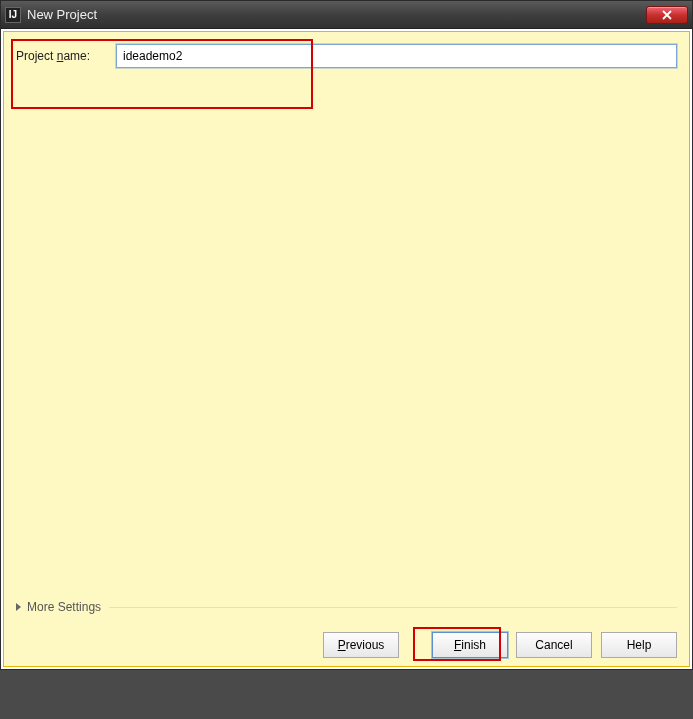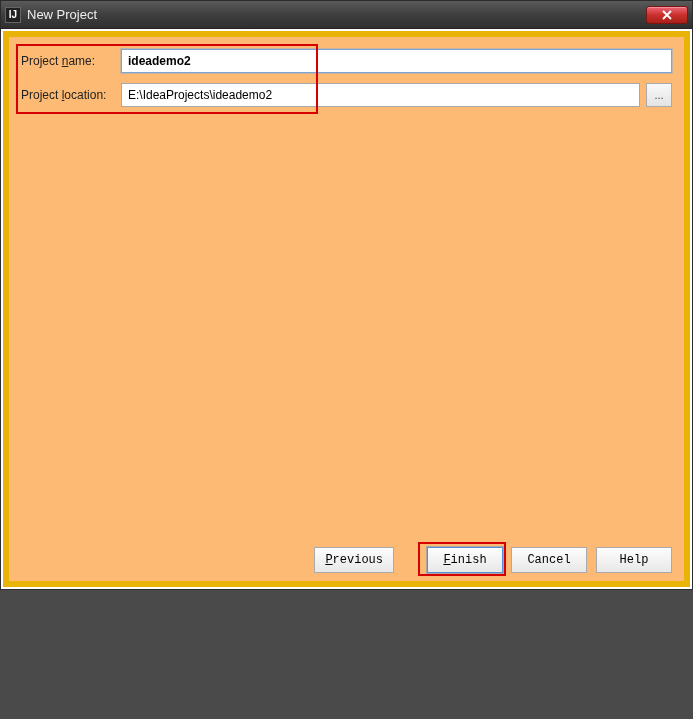--- a/index.html
+++ b/index.html
@@ -10,21 +10,21 @@
     body {
       font-family: "Segoe UI", Tahoma, sans-serif;
       font-size: 12px;
       background: #4a4a4a;
       width: 693px;
       height: 719px;
       overflow: hidden;
     }
     .window {
       width: 693px;
-      height: 590px;
+      height: 670px;
       background: #fff;
       border: 1px solid #2b2b2b;
       display: flex;
       flex-direction: column;
     }
     .titlebar {
       height: 28px;
       background: linear-gradient(to bottom, #5a5a5a 0%, #3f3f3f 50%, #2f2f2f 100%);
       display: flex;
       align-items: center;
@@ -62,22 +62,22 @@
       display: flex;
       align-items: center;
       justify-content: center;
       font-size: 12px;
       font-weight: bold;
       cursor: pointer;
       box-shadow: inset 0 1px 0 rgba(255,255,255,0.3);
     }
     .content {
       flex: 1;
-      background: #fdba74;
-      border: 6px solid #eab308;
+      background: #fef9c3;
+      border: 1px solid #eab308;
       margin: 2px;
       padding: 12px 12px 8px 12px;
       display: flex;
       flex-direction: column;
       position: relative;
     }
     .form-area {
       position: relative;
     }
     .highlight-box {
@@ -108,21 +108,20 @@
       height: 24px;
       border: 1px solid #a8a8a8;
       padding: 2px 6px;
       font-family: inherit;
       font-size: 12px;
       background: #fff;
     }
     .text-input.focused {
       border: 1px solid #7aa7d6;
       box-shadow: 0 0 0 1px rgba(122,167,214,0.4);
-      font-weight: bold;
     }
     .browse-btn {
       width: 26px;
       height: 24px;
       margin-left: 6px;
       border: 1px solid #aaa;
       background: linear-gradient(to bottom, #f8f8f8, #e4e4e4);
       cursor: pointer;
       display: flex;
       align-items: center;
@@ -156,21 +155,20 @@
       height: 1px;
       background: #ddd;
       margin-left: 8px;
     }
     .button-bar {
       display: flex;
       justify-content: flex-end;
       gap: 8px;
       padding-top: 8px;
       position: relative;
-      font-family: Liberation Mono, monospace;
     }
     .dlg-btn {
       min-width: 76px;
       height: 26px;
       border: 1px solid #aaa;
       background: linear-gradient(to bottom, #fdfdfd, #e8e8e8);
       font-family: inherit;
       font-size: 12px;
       cursor: pointer;
       padding: 0 10px;
@@ -213,31 +211,31 @@
     <div class="form-area">
       <div class="highlight-box highlight-fields"></div>
 
       <div class="form-row">
         <label class="form-label">
           <span>Project </span><span class="mnemonic">n</span><span>ame:</span>
         </label>
         <input type="text" class="text-input focused" value="ideademo2" style="">
       </div>
 
-      <div class="form-row">
-        <label class="form-label">
-          <span>Project </span><span class="mnemonic">l</span><span>ocation:</span>
-        </label>
-        <input type="text" class="text-input" value="E:\IdeaProjects\ideademo2" style="">
-        <button class="browse-btn">...</button>
-      </div>
     </div>
 
     <div class="filler"></div>
 
+    <div class="more-settings-row">
+      <div class="disclosure"></div>
+      <span class="more-settings-label">
+        <span>Mor</span><span class="mnemonic">e</span><span> Settings</span>
+      </span>
+      <div class="hr-line"></div>
+    </div>
 
     <div class="button-bar">
       <button class="dlg-btn">
         <span class="mnemonic">P</span><span>revious</span>
       </button>
       <button class="dlg-btn default" id="finish-btn">
         <span class="mnemonic">F</span><span>inish</span>
       </button>
       <button class="dlg-btn">Cancel</button>
       <button class="dlg-btn" style="margin-left:1px">Help</button>

